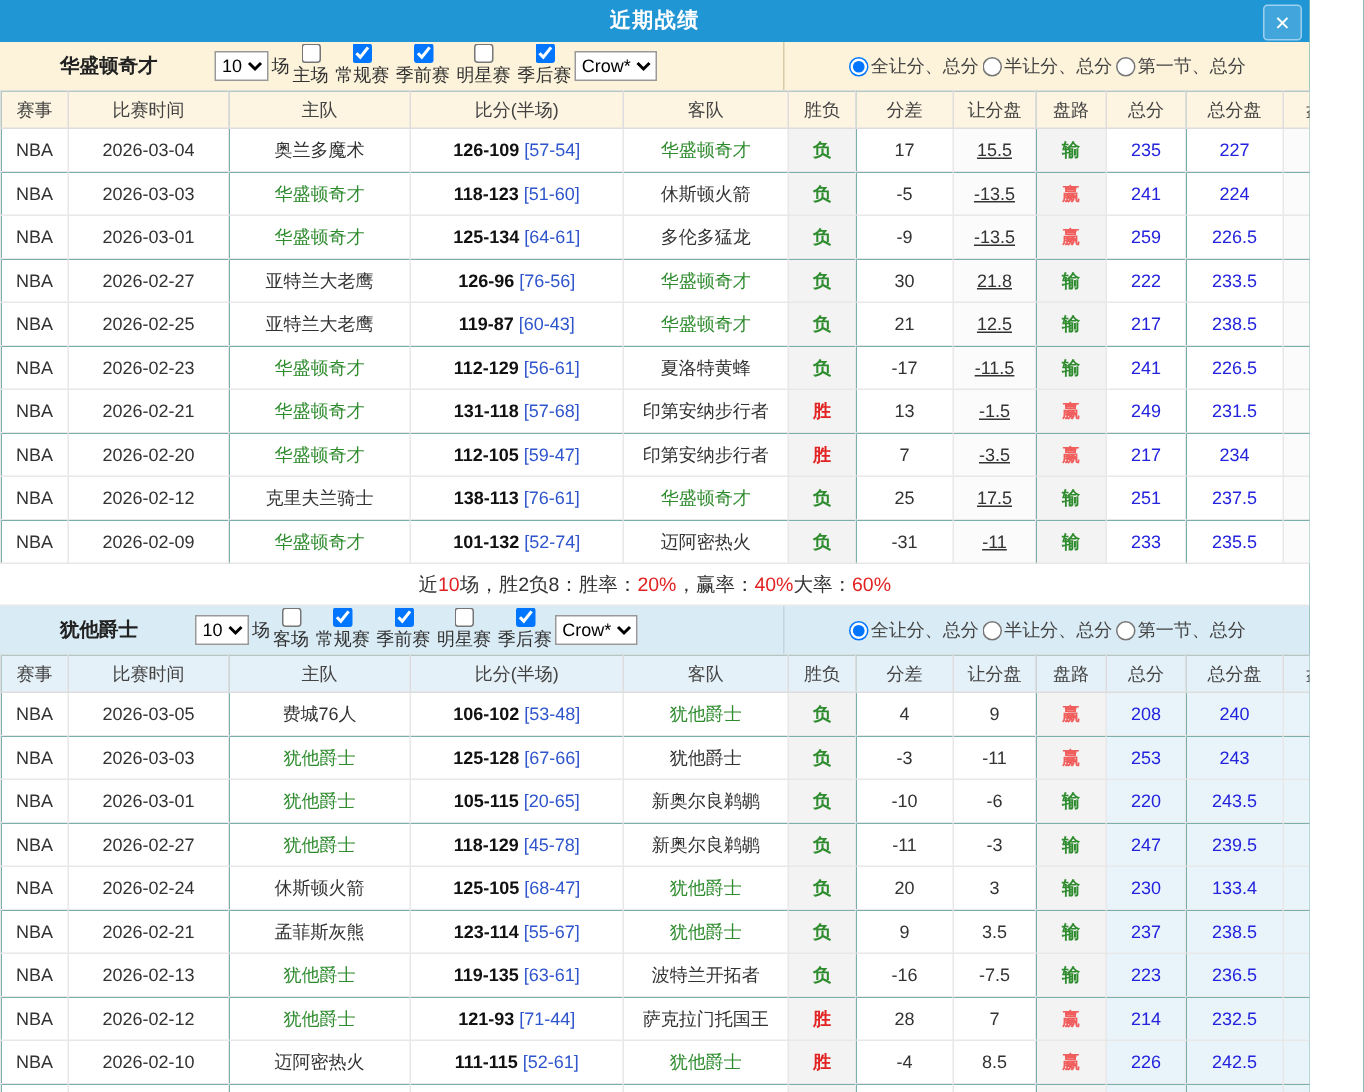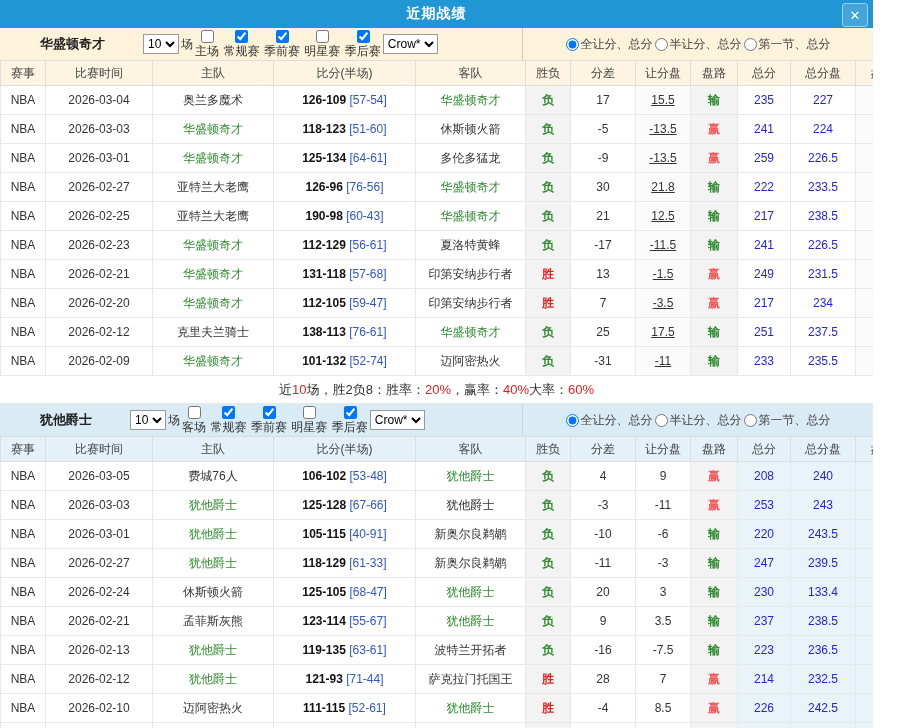--- a/index.html
+++ b/index.html
@@ -212,21 +212,21 @@
             <td class="col-htrend c-green">输</td>
             <td class="col-total">222</td>
             <td class="col-tline">233.5</td>
             <td class="col-ttrend c-green2">小</td>
           </tr>
 
           <tr>
             <td class="col-league">NBA</td>
             <td class="col-date">2026-02-25</td>
             <td class="col-home">亚特兰大老鹰</td>
-            <td class="col-score"><span class="score-main">190-98</span> <span class="half-score">[60-43]</span></td>
+            <td class="col-score"><span class="score-main">119-87</span> <span class="half-score">[60-43]</span></td>
             <td class="col-away c-team">华盛顿奇才</td>
             <td class="col-result c-green">负</td>
             <td class="col-diff">21</td>
             <td class="col-handicap">12.5</td>
             <td class="col-htrend c-green">输</td>
             <td class="col-total">217</td>
             <td class="col-tline">238.5</td>
             <td class="col-ttrend c-green2">小</td>
           </tr>
 
@@ -441,36 +441,36 @@
             <td class="col-htrend c-red2">赢</td>
             <td class="col-total">253</td>
             <td class="col-tline">243</td>
             <td class="col-ttrend c-red3">大</td>
           </tr>
 
           <tr>
             <td class="col-league">NBA</td>
             <td class="col-date">2026-03-01</td>
             <td class="col-home c-team">犹他爵士</td>
-            <td class="col-score"><span class="score-main">105-115</span> <span class="half-score">[40-91]</span></td>
+            <td class="col-score"><span class="score-main">105-115</span> <span class="half-score">[20-65]</span></td>
             <td class="col-away">新奥尔良鹈鹕</td>
             <td class="col-result c-green">负</td>
             <td class="col-diff">-10</td>
             <td class="col-handicap">-6</td>
             <td class="col-htrend c-green">输</td>
             <td class="col-total">220</td>
             <td class="col-tline">243.5</td>
             <td class="col-ttrend c-green2">小</td>
           </tr>
 
           <tr>
             <td class="col-league">NBA</td>
             <td class="col-date">2026-02-27</td>
             <td class="col-home c-team">犹他爵士</td>
-            <td class="col-score"><span class="score-main">118-129</span> <span class="half-score">[61-33]</span></td>
+            <td class="col-score"><span class="score-main">118-129</span> <span class="half-score">[45-78]</span></td>
             <td class="col-away">新奥尔良鹈鹕</td>
             <td class="col-result c-green">负</td>
             <td class="col-diff">-11</td>
             <td class="col-handicap">-3</td>
             <td class="col-htrend c-green">输</td>
             <td class="col-total">247</td>
             <td class="col-tline">239.5</td>
             <td class="col-ttrend c-red3">大</td>
           </tr>
 

